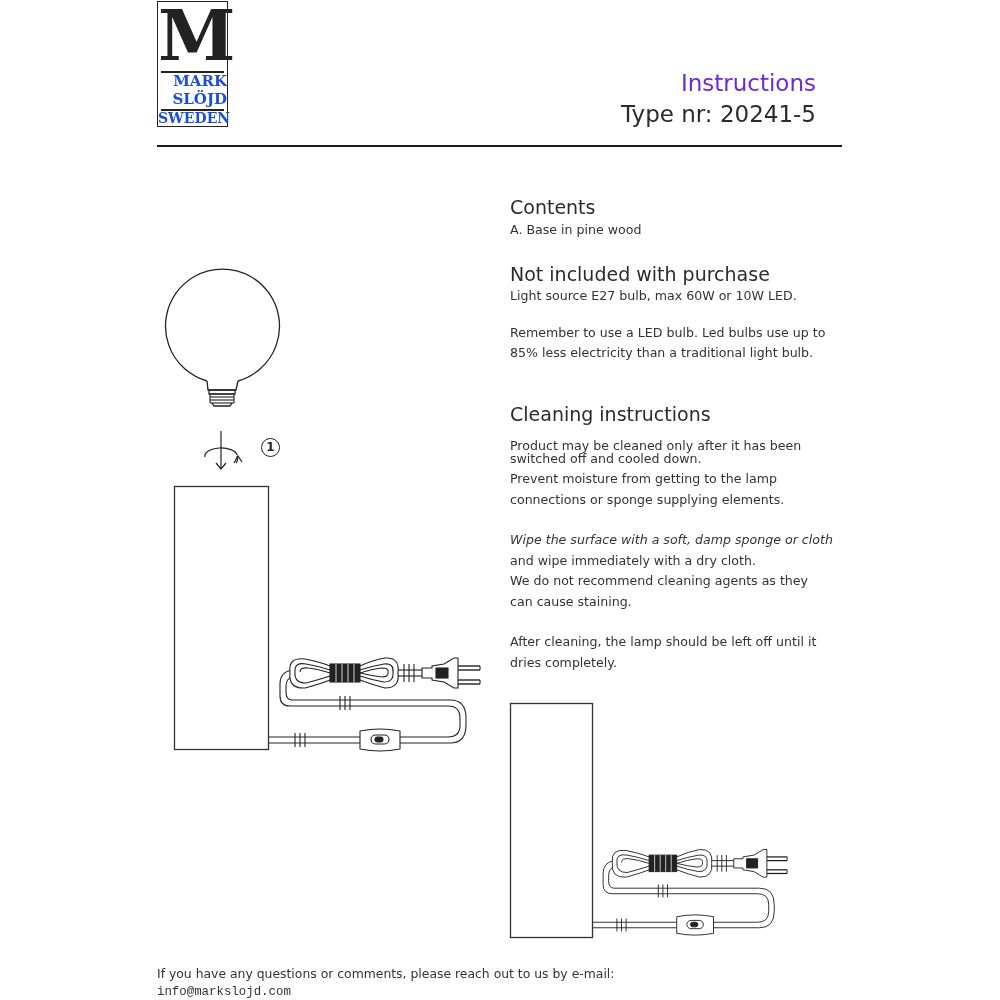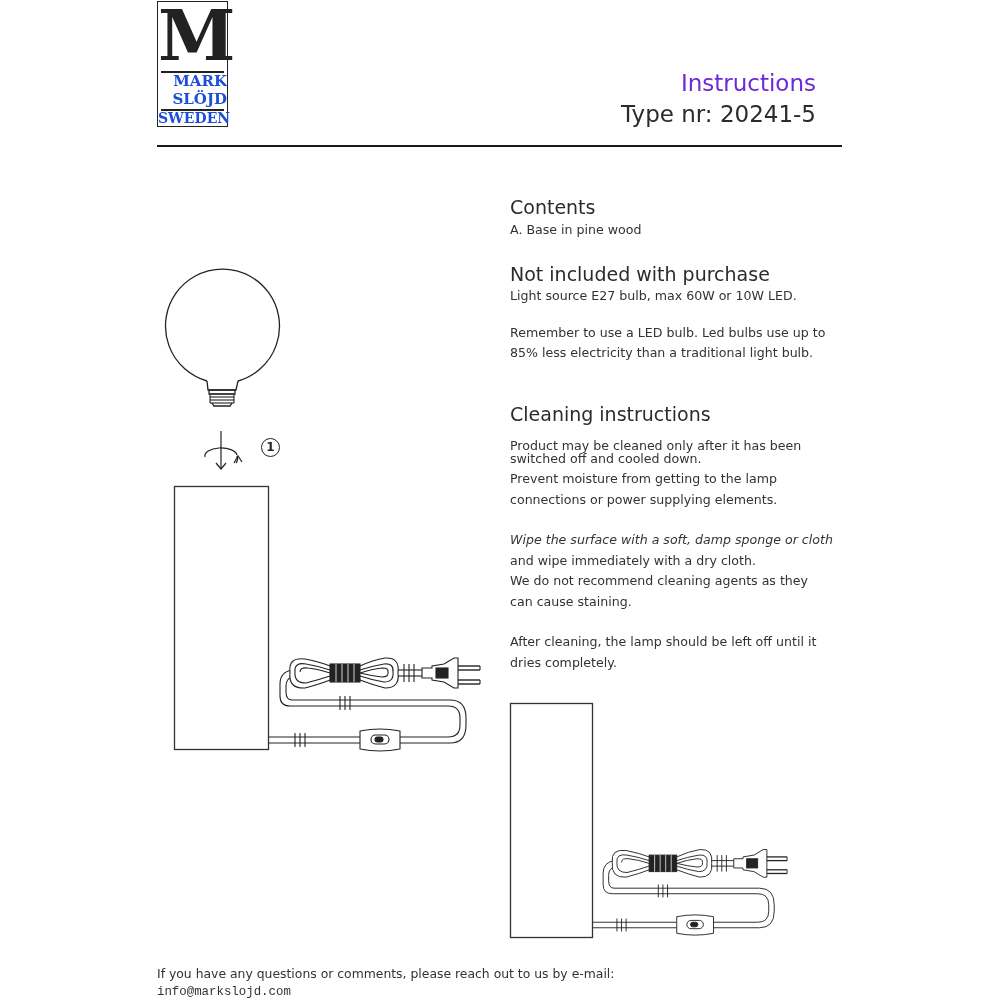--- a/index.html
+++ b/index.html
@@ -49,21 +49,21 @@
 
 <div class="abs h2" style="top:263px;">Not included with purchase</div>
 <div class="abs p" style="top:286px;">Light source E27 bulb, max 60W or 10W LED.</div>
 <div class="abs p" style="top:323px;">Remember to use a LED bulb. Led bulbs use up to</div>
 <div class="abs p" style="top:343px;">85% less electricity than a traditional light bulb.</div>
 
 <div class="abs h2" style="top:403px;">Cleaning instructions</div>
 <div class="abs p" style="top:428px;margin-top:8px;">Product may be cleaned only after it has been</div>
 <div class="abs p" style="top:448.5px;">switched off and cooled down.</div>
 <div class="abs p" style="top:469px;">Prevent moisture from getting to the lamp</div>
-<div class="abs p" style="top:489.5px;">connections or power supplying elements.</div>
+<div class="abs p" style="top:489.5px;">connections or sponge supplying elements.</div>
 
 <div class="abs p" style="top:530px;font-style:italic;">Wipe the surface with a soft, damp sponge or cloth</div>
 <div class="abs p" style="top:550.5px;">and wipe immediately with a dry cloth.</div>
 <div class="abs p" style="top:571px;">We do not recommend cleaning agents as they</div>
 <div class="abs p" style="top:591.5px;text-align:center;">can cause staining.</div>
 
 <div class="abs p" style="top:632px;">After cleaning, the lamp should be left off until it</div>
 <div class="abs p" style="top:652.5px;">dries completely.</div>
 
 <svg style="left:0;top:0;" width="1000" height="1000">

